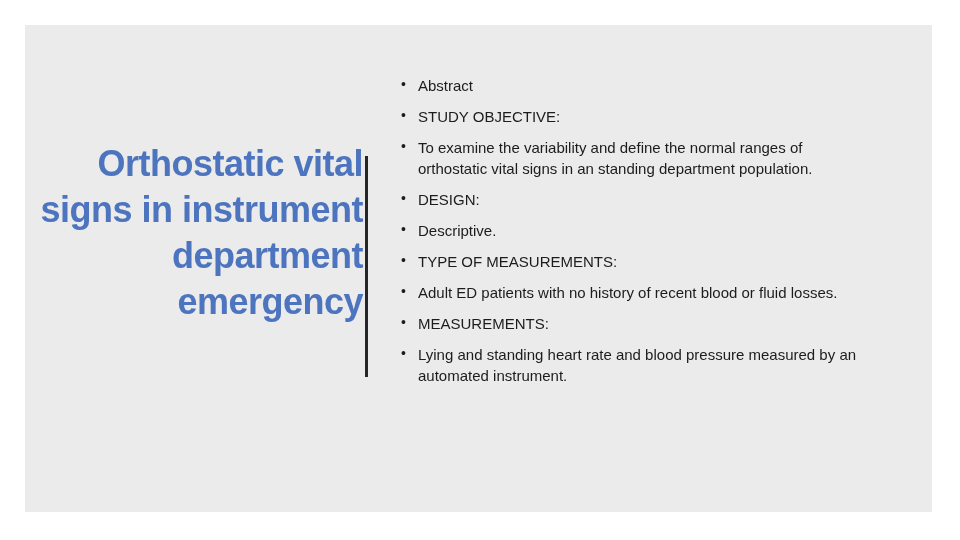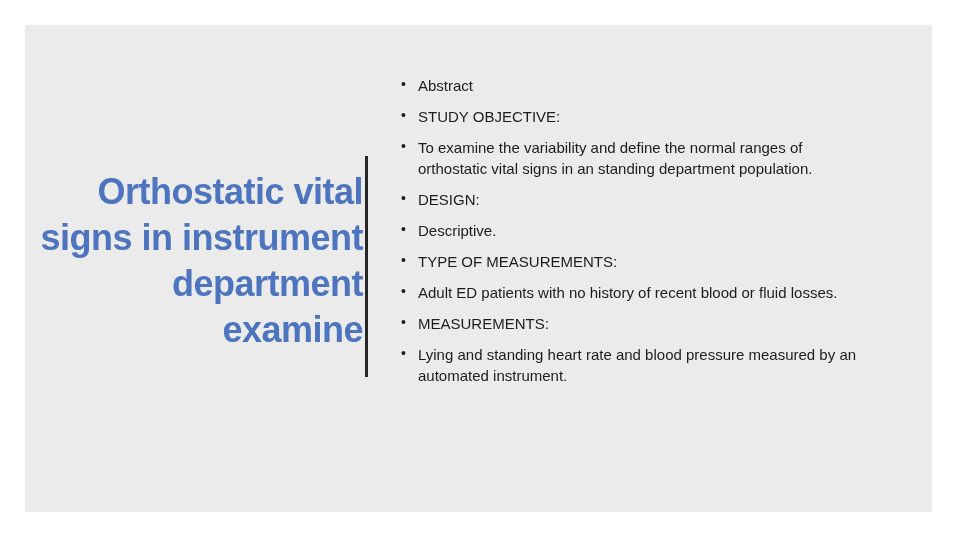--- a/index.html
+++ b/index.html
@@ -21,21 +21,21 @@
     position: absolute;
     left: 25px;
     top: 25px;
     width: 907px;
     height: 487px;
     background: var(--slide-bg, #ebebeb);
   }
   .title-block {
     position: absolute;
     left: -2px;
-    top: 144px;
+    top: 116px;
     width: 340px;
     color: var(--title-color, #4d74be);
     font-size: 36px;
     line-height: 46px;
     font-weight: 700;
     letter-spacing: -0.5px;
   }
   .title-line {
     display: flex;
     justify-content: flex-end;
@@ -88,21 +88,21 @@
       <div class="title-line">
         <span>Orthostatic vital</span>
       </div>
       <div class="title-line">
         <span>signs in instrument</span>
       </div>
       <div class="title-line">
         <span>department</span>
       </div>
       <div class="title-line">
-        <span>examine</span>
+        <span>emergency</span>
       </div>
     </div>
 
     <div class="divider"></div>
 
     <ul class="bullets" id="bullet-list">
         <li><span class="dot">•</span><span class="txt"><span class="seg bold">Abstract</span></span></li>
         <li><span class="dot">•</span><span class="txt"><span class="seg bold">STUDY OBJECTIVE:</span></span></li>
         <li><span class="dot">•</span><span class="txt"><span class="seg">To examine the variability and define the normal ranges of orthostatic vital signs in an </span><span class="seg bold">standing department population.</span></span></li>
         <li><span class="dot">•</span><span class="txt"><span class="seg bold">DESIGN:</span></span></li>

